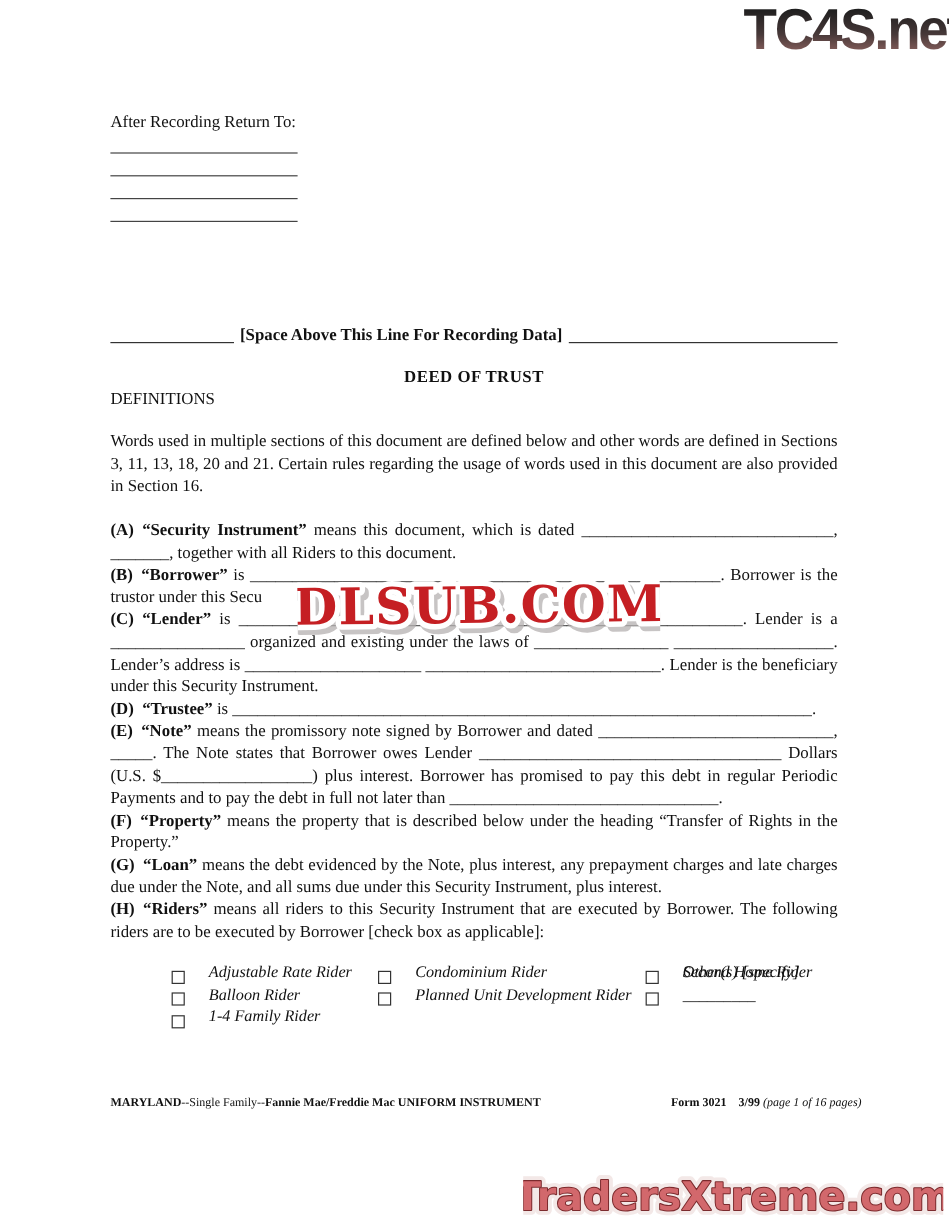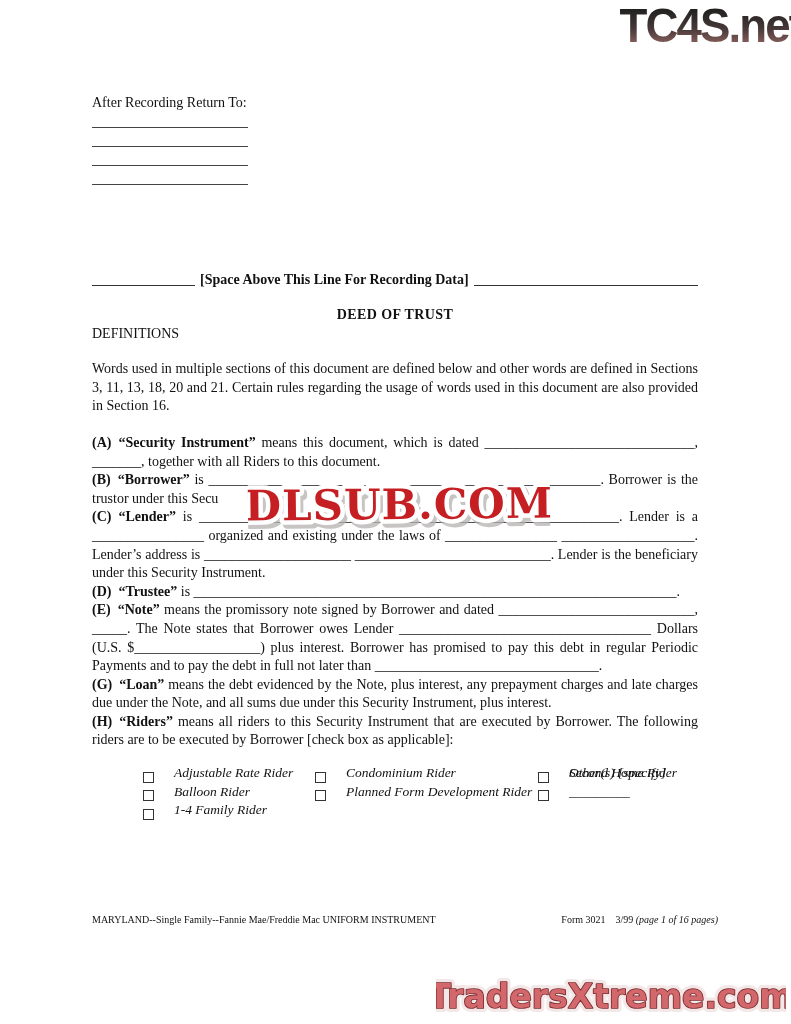--- a/index.html
+++ b/index.html
@@ -35,21 +35,21 @@
   .def b .lbl{margin-right:7px;}
   
   .riders{margin-top:14px;padding-left:51px;display:grid;grid-template-columns:172px 223px auto;row-gap:0;}
   .rider{display:flex;align-items:flex-end;height:18.6px;font-size:13.5px;font-style:italic;}
   .cb{width:9px;height:9px;border:1.2px solid #333;display:inline-block;flex:none;margin-right:20px;position:relative;top:0px;}
   
   .footer{
     position:absolute;left:92px;right:90px;top:914px;display:flex;
     justify-content:space-between;font-size:10px;line-height:12px;white-space:nowrap;
   }
-  .footer b{font-weight:normal;}
+  .footer b{font-weight:bold;}
   .footer .pg{font-style:italic;}
   .footer .gap{display:inline-block;width:10px;}
   
   .dlsub{position:absolute;left:248px;top:478px;transform:rotate(-.6deg);}
   .dlsub-shadow{
     font-family:"DejaVu Serif",serif;font-weight:bold;font-size:42px;letter-spacing:1px;
     fill:#b5b0b0;stroke:#b5b0b0;stroke-width:9;paint-order:stroke;stroke-linejoin:round;opacity:.75;
   }
   .dlsub-main{
     font-family:"DejaVu Serif",serif;font-weight:bold;font-size:42px;letter-spacing:1px;
@@ -91,20 +91,21 @@
 
     <div class="defs-heading">DEFINITIONS</div>
 
     <p class="intro">Words used in multiple sections of this document are defined below and other words are defined in Sections 3, 11, 13, 18, 20 and 21.  Certain rules regarding the usage of words used in this document are also provided in Section 16.</p>
 
     <p class="def def-first"><b><span class="lbl">(A)</span><span>“Security Instrument”</span></b><span> means this document, which is dated ______________________________, _______, together with all Riders to this document.</span></p>
     <p class="def"><b><span class="lbl">(B)</span><span>“Borrower”</span></b><span> is ________________________________________________________.  Borrower is the trustor under this Secu</span></p>
     <p class="def"><b><span class="lbl">(C)</span><span>“Lender”</span></b><span> is ____________________________________________________________.  Lender is a ________________ organized and existing under the laws of ________________ ___________________.  Lender’s address is _____________________ ____________________________.  Lender is the beneficiary under this Security Instrument.</span></p>
     <p class="def"><b><span class="lbl">(D)</span><span>“Trustee”</span></b><span> is _____________________________________________________________________.</span></p>
     <p class="def"><b><span class="lbl">(E)</span><span>“Note”</span></b><span> means the promissory note signed by Borrower and dated ____________________________, _____.  The Note states that Borrower owes Lender ____________________________________ Dollars (U.S. $__________________) plus interest.  Borrower has promised to pay this debt in regular Periodic Payments and to pay the debt in full not later than ________________________________.</span></p>
+    <p class="def"><b><span class="lbl">(F)</span><span>“Property”</span></b><span> means the property that is described below under the heading “Transfer of Rights in the Property.”</span></p>
     <p class="def"><b><span class="lbl">(G)</span><span>“Loan”</span></b><span> means the debt evidenced by the Note, plus interest, any prepayment charges and late charges due under the Note, and all sums due under this Security Instrument, plus interest.</span></p>
     <p class="def"><b><span class="lbl">(H)</span><span>“Riders”</span></b><span> means all riders to this Security Instrument that are executed by Borrower.  The following riders are to be executed by Borrower [check box as applicable]:</span></p>
 
     <div class="riders">
       <div class="rider">
           <span class="cb"></span>
           <span>Adjustable Rate Rider</span>
         </div>
       <div class="rider">
           <span class="cb"></span>
@@ -113,21 +114,21 @@
       <div class="rider">
           <span class="cb"></span>
           <span>Second Home Rider</span>
         </div>
       <div class="rider">
           <span class="cb"></span>
           <span>Balloon Rider</span>
         </div>
       <div class="rider">
           <span class="cb"></span>
-          <span>Planned Form Development Rider</span>
+          <span>Planned Unit Development Rider</span>
         </div>
       <div class="rider">
           <span class="cb"></span>
           <span>Other(s) [specify] _________</span>
         </div>
       <div class="rider">
           <span class="cb"></span>
           <span>1-4 Family Rider</span>
         </div>
     </div>

